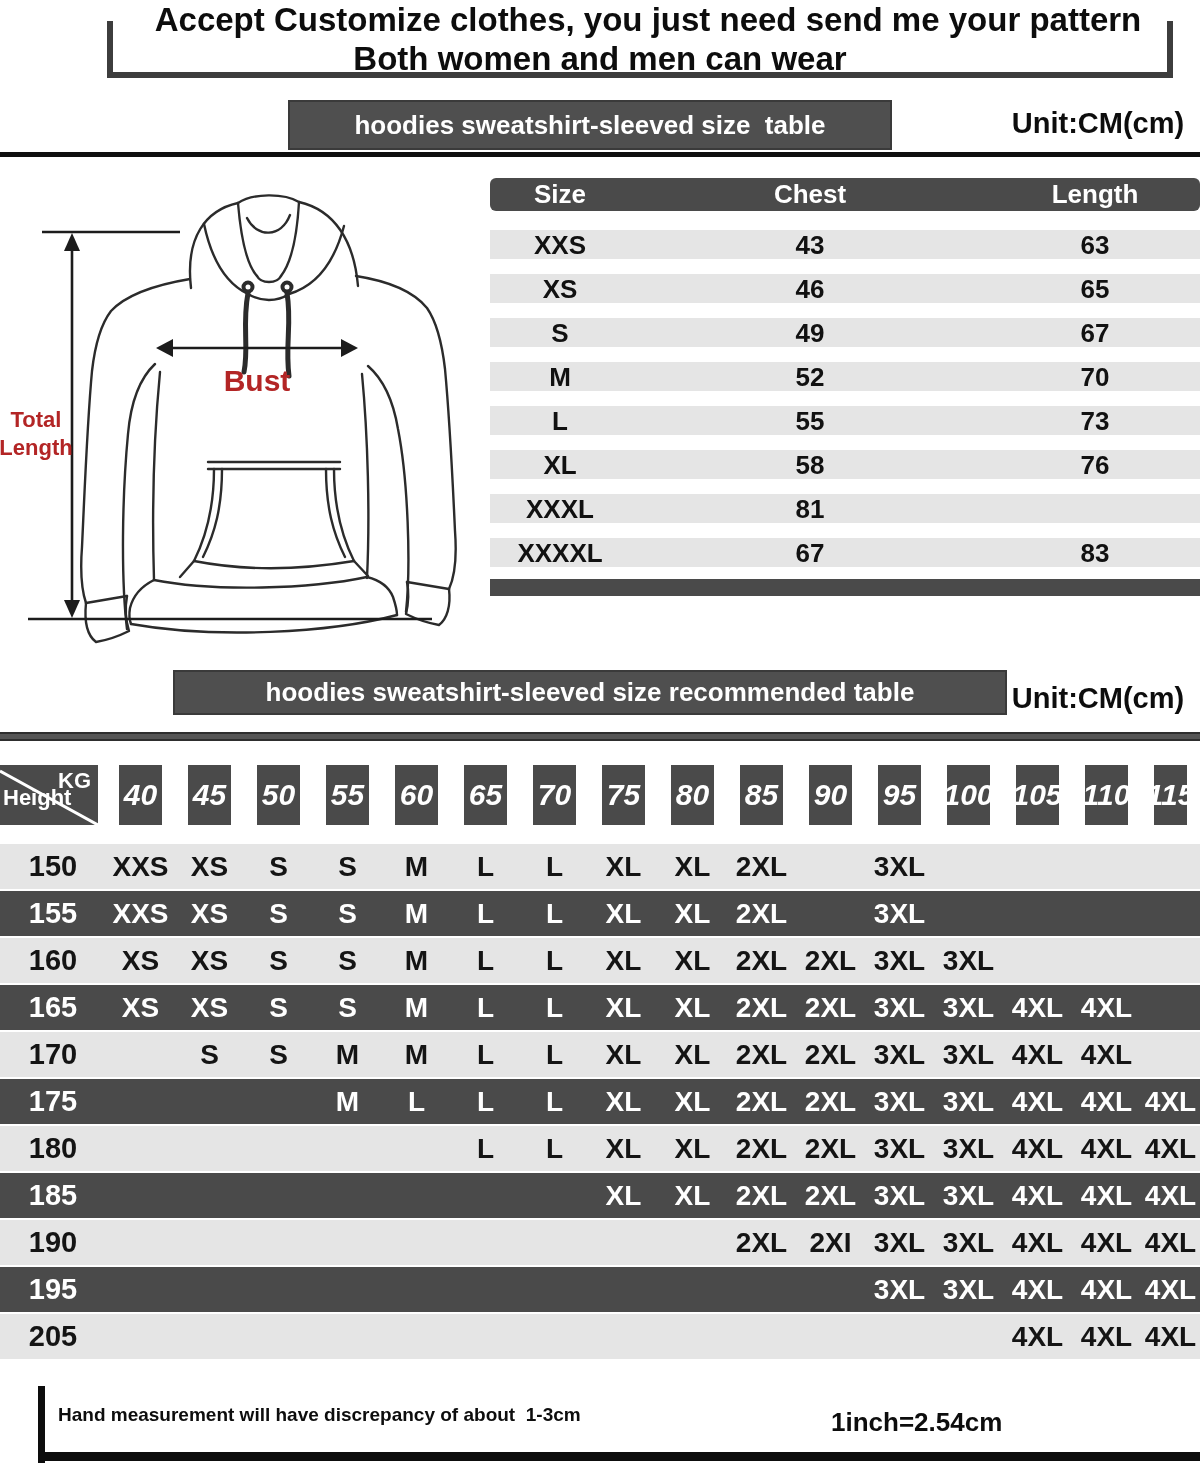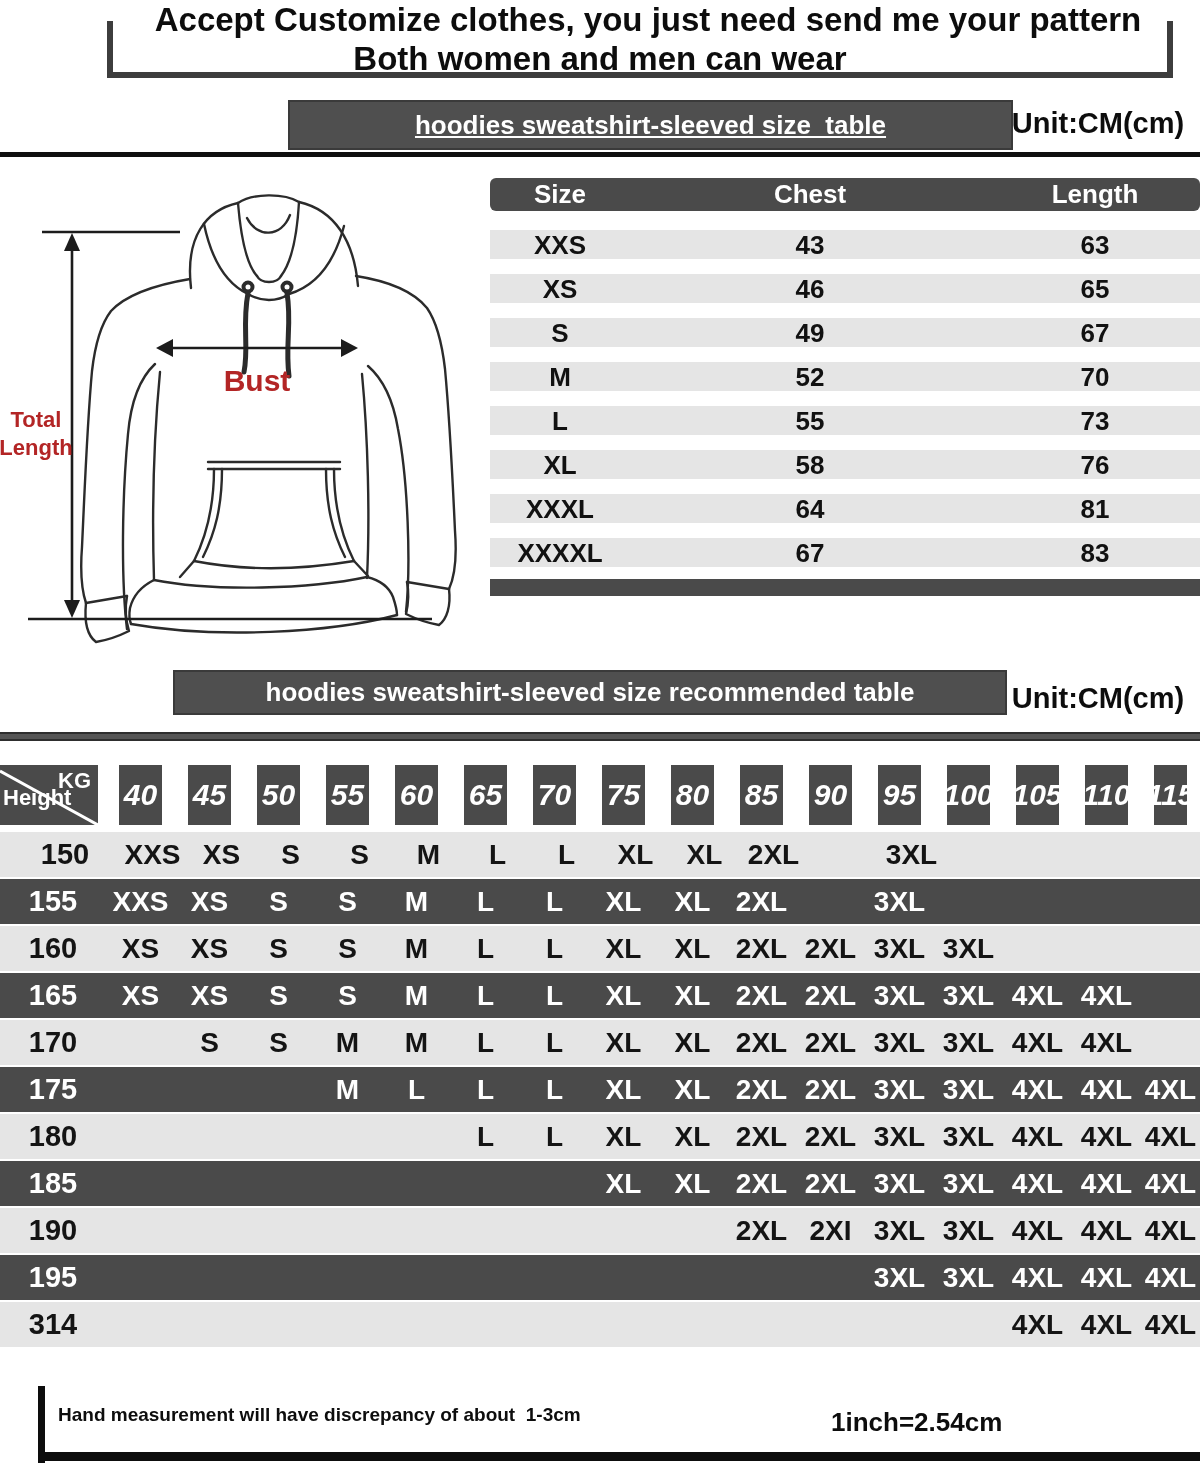--- a/index.html
+++ b/index.html
@@ -13,21 +13,21 @@
   
   .title-line{left:0;width:1200px;text-align:center;font-size:33px;line-height:38px;color:#0d0d0d;letter-spacing:0px;white-space:pre;}
   .title-1{top:1px;margin-left:48px;}
   .title-2{top:40px;}
   .title-bracket{left:107px;top:21px;width:1066px;height:57px;
     border-left:6px solid #3d3d3d;border-right:6px solid #3d3d3d;border-bottom:6px solid #3d3d3d;}
 
   
   .banner{background:var(--banner-bg,#4f4f4f);border:2px solid #3a3a3a;color:#fff;
     display:flex;align-items:center;justify-content:center;font-size:26px;white-space:pre;}
-  .banner-1{left:288px;top:100px;width:725px;height:50px;text-decoration:underline;}
+  .banner-1{left:288px;top:100px;width:604px;height:50px;}
   .banner-2{left:173px;top:670px;width:834px;height:45px;}
   .unit{width:196px;text-align:center;font-size:29px;color:#0d0d0d;white-space:pre;}
   .unit-1{left:1000px;top:107px;}
   .unit-2{left:1000px;top:682px;}
 
   .divider-1{left:0;top:152px;width:1200px;height:5px;background:#0f0f0f;}
   .divider-2{left:0;top:732px;width:1200px;height:9px;background:#555;
     border-top:2px solid #2e2e2e;border-bottom:2px solid #2e2e2e;}
 
   
@@ -48,21 +48,21 @@
   .matrix{left:0;top:765px;width:1200px;}
   .mx-grid{display:grid;grid-template-columns:106px repeat(15,69px) 59px;}
   .mx-header{height:60px;}
   .mx-corner{position:relative;width:98px;height:60px;background:var(--dark-bg,#4a4a4a);color:#fff;}
   .mx-corner .kg{position:absolute;top:3px;right:7px;font-size:22px;}
   .mx-corner .ht{position:absolute;bottom:14px;left:3px;font-size:22px;}
   .mx-corner svg{position:absolute;left:0;top:0;}
   .mx-hcell{margin:0 13px;background:var(--dark-bg,#4a4a4a);color:#fff;
     display:flex;align-items:center;justify-content:center;font-size:30px;font-style:italic;}
   .mx-row{height:45px;margin-top:2px;}
-  .mx-row.first{margin-top:7px;padding-left:12px;}
+  .mx-row.first{margin-top:19px;}
   .mx-row.light{background:var(--light-row,#e6e6e6);color:#141414;}
   .mx-row.dark{background:var(--dark-bg,#4a4a4a);color:#fff;}
   .mx-cell{display:flex;align-items:center;justify-content:center;font-size:28px;}
   .mx-height{font-size:29px;}
 
   
   .footer-tick{left:38px;top:1386px;width:7px;height:77px;background:#0d0d0d;}
   .footer-bar{left:38px;top:1452px;width:1162px;height:9px;background:#0d0d0d;}
   .footer-note{left:58px;top:1404px;font-size:19px;color:#0d0d0d;white-space:pre;}
   .footer-conv{left:831px;top:1407px;font-size:26px;color:#0d0d0d;white-space:pre;}
@@ -181,21 +181,20 @@
           <div>55</div>
           <div>73</div>
         </div>
         <div class="st-row">
           <div>XL</div>
           <div>58</div>
           <div>76</div>
         </div>
         <div class="st-row">
           <div>XXXL</div>
-          <div>64</div>
           <div>81</div>
         </div>
         <div class="st-row">
           <div>XXXXL</div>
           <div>67</div>
           <div>83</div>
         </div>
       </div>
     <div class="st-endbar"></div>
   </div>
@@ -415,21 +414,21 @@
           <div class="mx-cell"></div>
           <div class="mx-cell"></div>
           <div class="mx-cell"></div>
           <div class="mx-cell">3XL</div>
           <div class="mx-cell">3XL</div>
           <div class="mx-cell">4XL</div>
           <div class="mx-cell">4XL</div>
           <div class="mx-cell">4XL</div>
         </div>
         <div class="mx-grid mx-row light">
-          <div class="mx-cell mx-height">314</div>
+          <div class="mx-cell mx-height">205</div>
           <div class="mx-cell"></div>
           <div class="mx-cell"></div>
           <div class="mx-cell"></div>
           <div class="mx-cell"></div>
           <div class="mx-cell"></div>
           <div class="mx-cell"></div>
           <div class="mx-cell"></div>
           <div class="mx-cell"></div>
           <div class="mx-cell"></div>
           <div class="mx-cell"></div>

